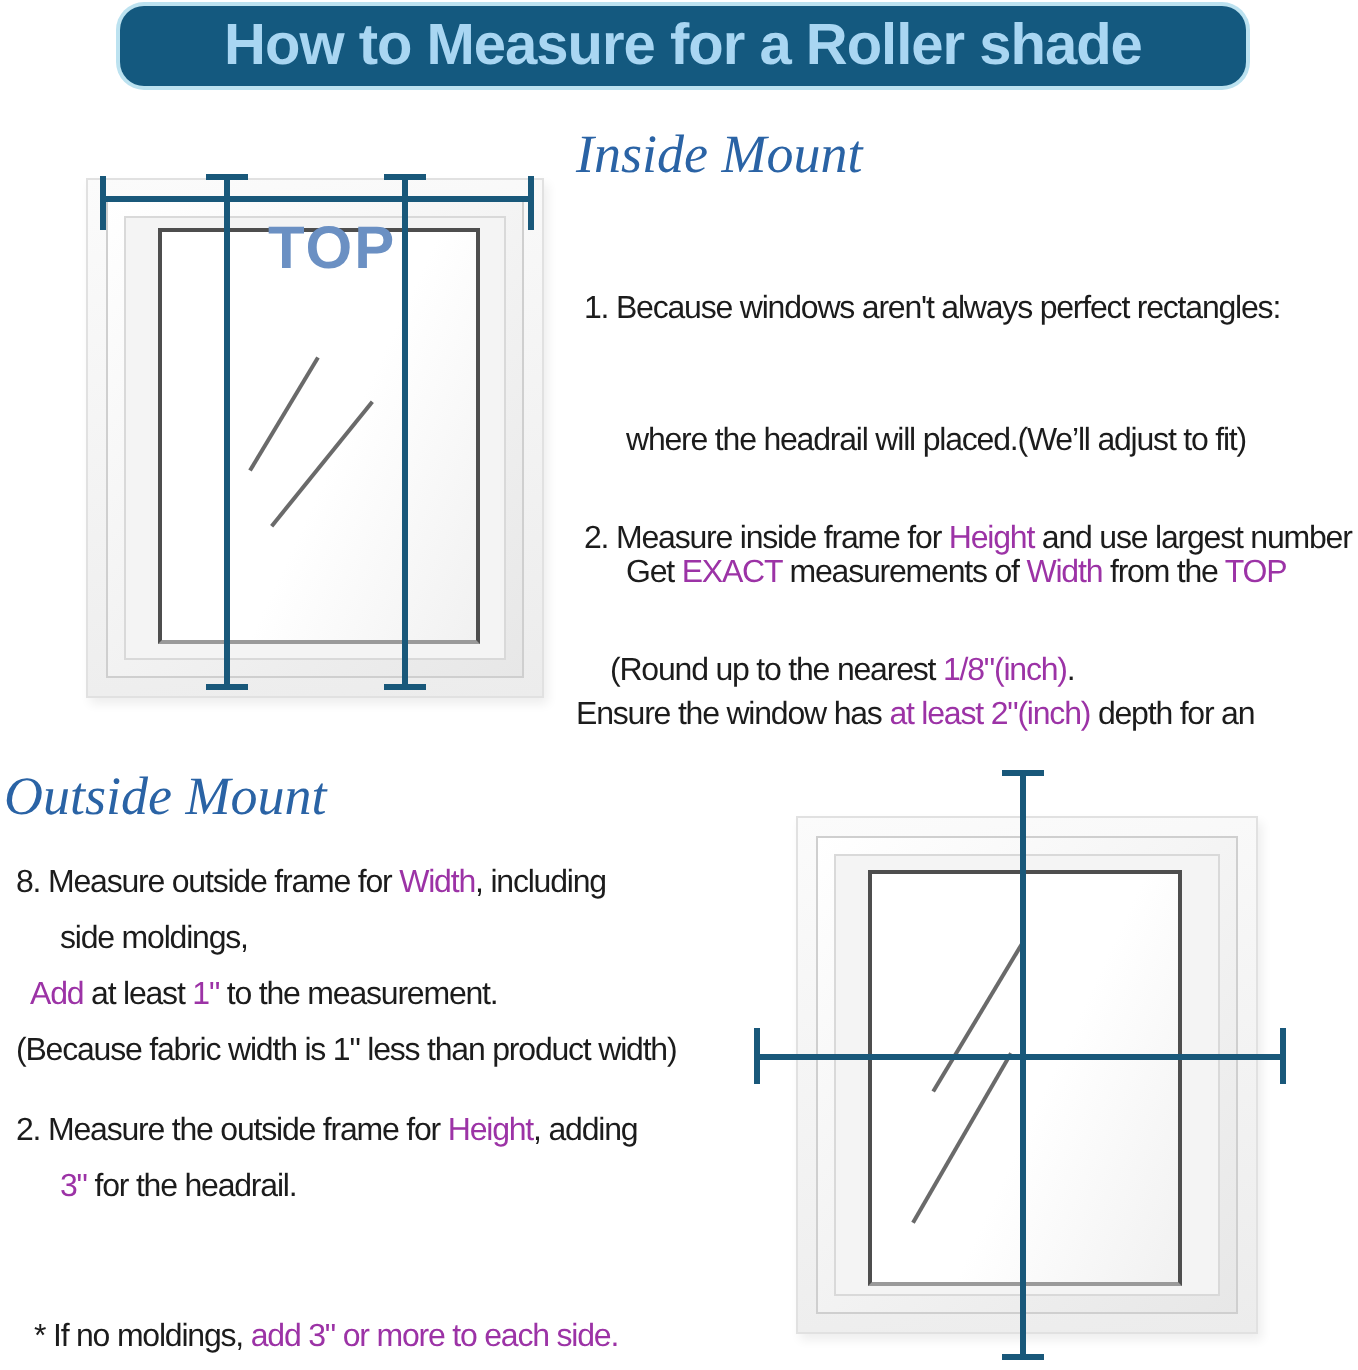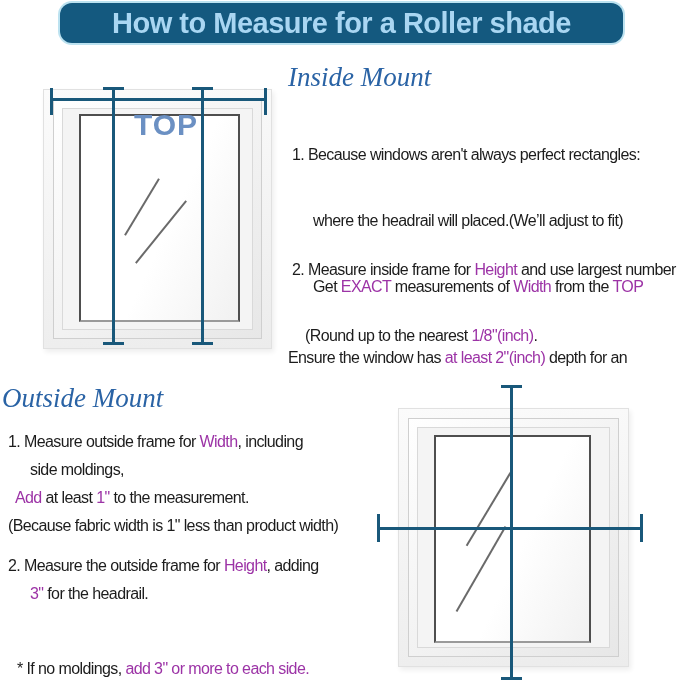--- a/index.html
+++ b/index.html
@@ -82,21 +82,21 @@
     <div class="ln" style="padding-left:13px;"><span>(Round up to the nearest </span><span class="accent">1/8"(inch)</span><span>.</span></div>
   </div>
 
   <div class="para lh29" style="left:288px;top:306px;">
     <div class="ln"><span>Ensure the window has </span><span class="accent">at least 2"(inch)</span><span> depth for an</span></div>
   </div>
 
   <div class="sec-heading" style="left:2px;top:383px;">Outside Mount</div>
 
   <div class="para lh28" style="left:8px;top:428px;">
-    <div class="ln"><span>1. Measure outside frame for </span><span class="accent">Width</span><span>, including</span></div>
+    <div class="ln"><span>8. Measure outside frame for </span><span class="accent">Width</span><span>, including</span></div>
     <div class="ln" style="padding-left:22px;"><span>side moldings,</span></div>
     <div class="ln" style="padding-left:7px;"><span class="accent">Add</span><span> at least </span><span class="accent">1"</span><span> to the measurement.</span></div>
     <div class="ln"><span>(Because fabric width is 1" less than product width)</span></div>
   </div>
 
   <div class="para lh28" style="left:8px;top:552px;">
     <div class="ln"><span>2. Measure the outside frame for </span><span class="accent">Height</span><span>, adding</span></div>
     <div class="ln" style="padding-left:22px;"><span class="accent">3"</span><span>  for the headrail.</span></div>
   </div>
 

